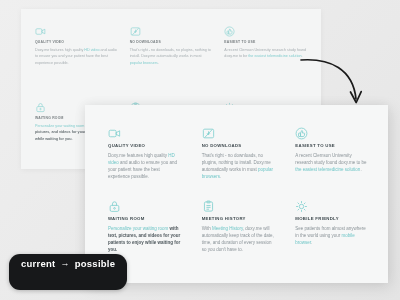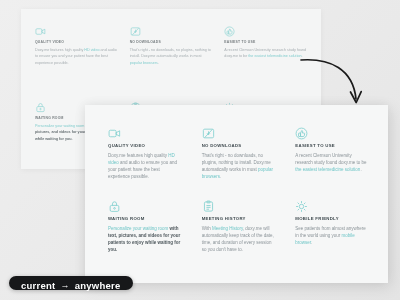--- a/index.html
+++ b/index.html
@@ -131,21 +131,21 @@
   #arrow svg { display: block; width: 100%; height: 100%; overflow: visible; }
 
   
   #badge {
     position: absolute;
     left: 9px;
     bottom: 10px;
     background: #17181a;
     color: #ffffff;
     border-radius: 11px;
-    padding: 5px 12px 0;
+    padding: 5px 12px 22px;
     font-size: 9.5px;
     font-weight: bold;
     letter-spacing: .25px;
     line-height: 1;
     box-shadow: 0 1px 4px rgba(0,0,0,0.25);
     display: flex;
     align-items: center;
     gap: 5px;
     white-space: nowrap;
   }
@@ -297,16 +297,16 @@
   <div id="arrow">
     <svg viewBox="0 0 70 57" fill="none">
       <path d="M1 5 C 30 3, 53 14, 56 44" stroke="#1a1a1a" stroke-width="1.7" stroke-linecap="round" fill="none"></path>
       <path d="M50.5 37 L56.2 47.5 L61.2 36.6" stroke="#1a1a1a" stroke-width="1.7" stroke-linecap="round" stroke-linejoin="round" fill="none"></path>
     </svg>
   </div>
 
   <div id="badge">
     <span>current</span>
     <span class="arw">→</span>
-    <span>anywhere</span>
+    <span>possible</span>
   </div>
 
 </div>
 
 </body></html>

